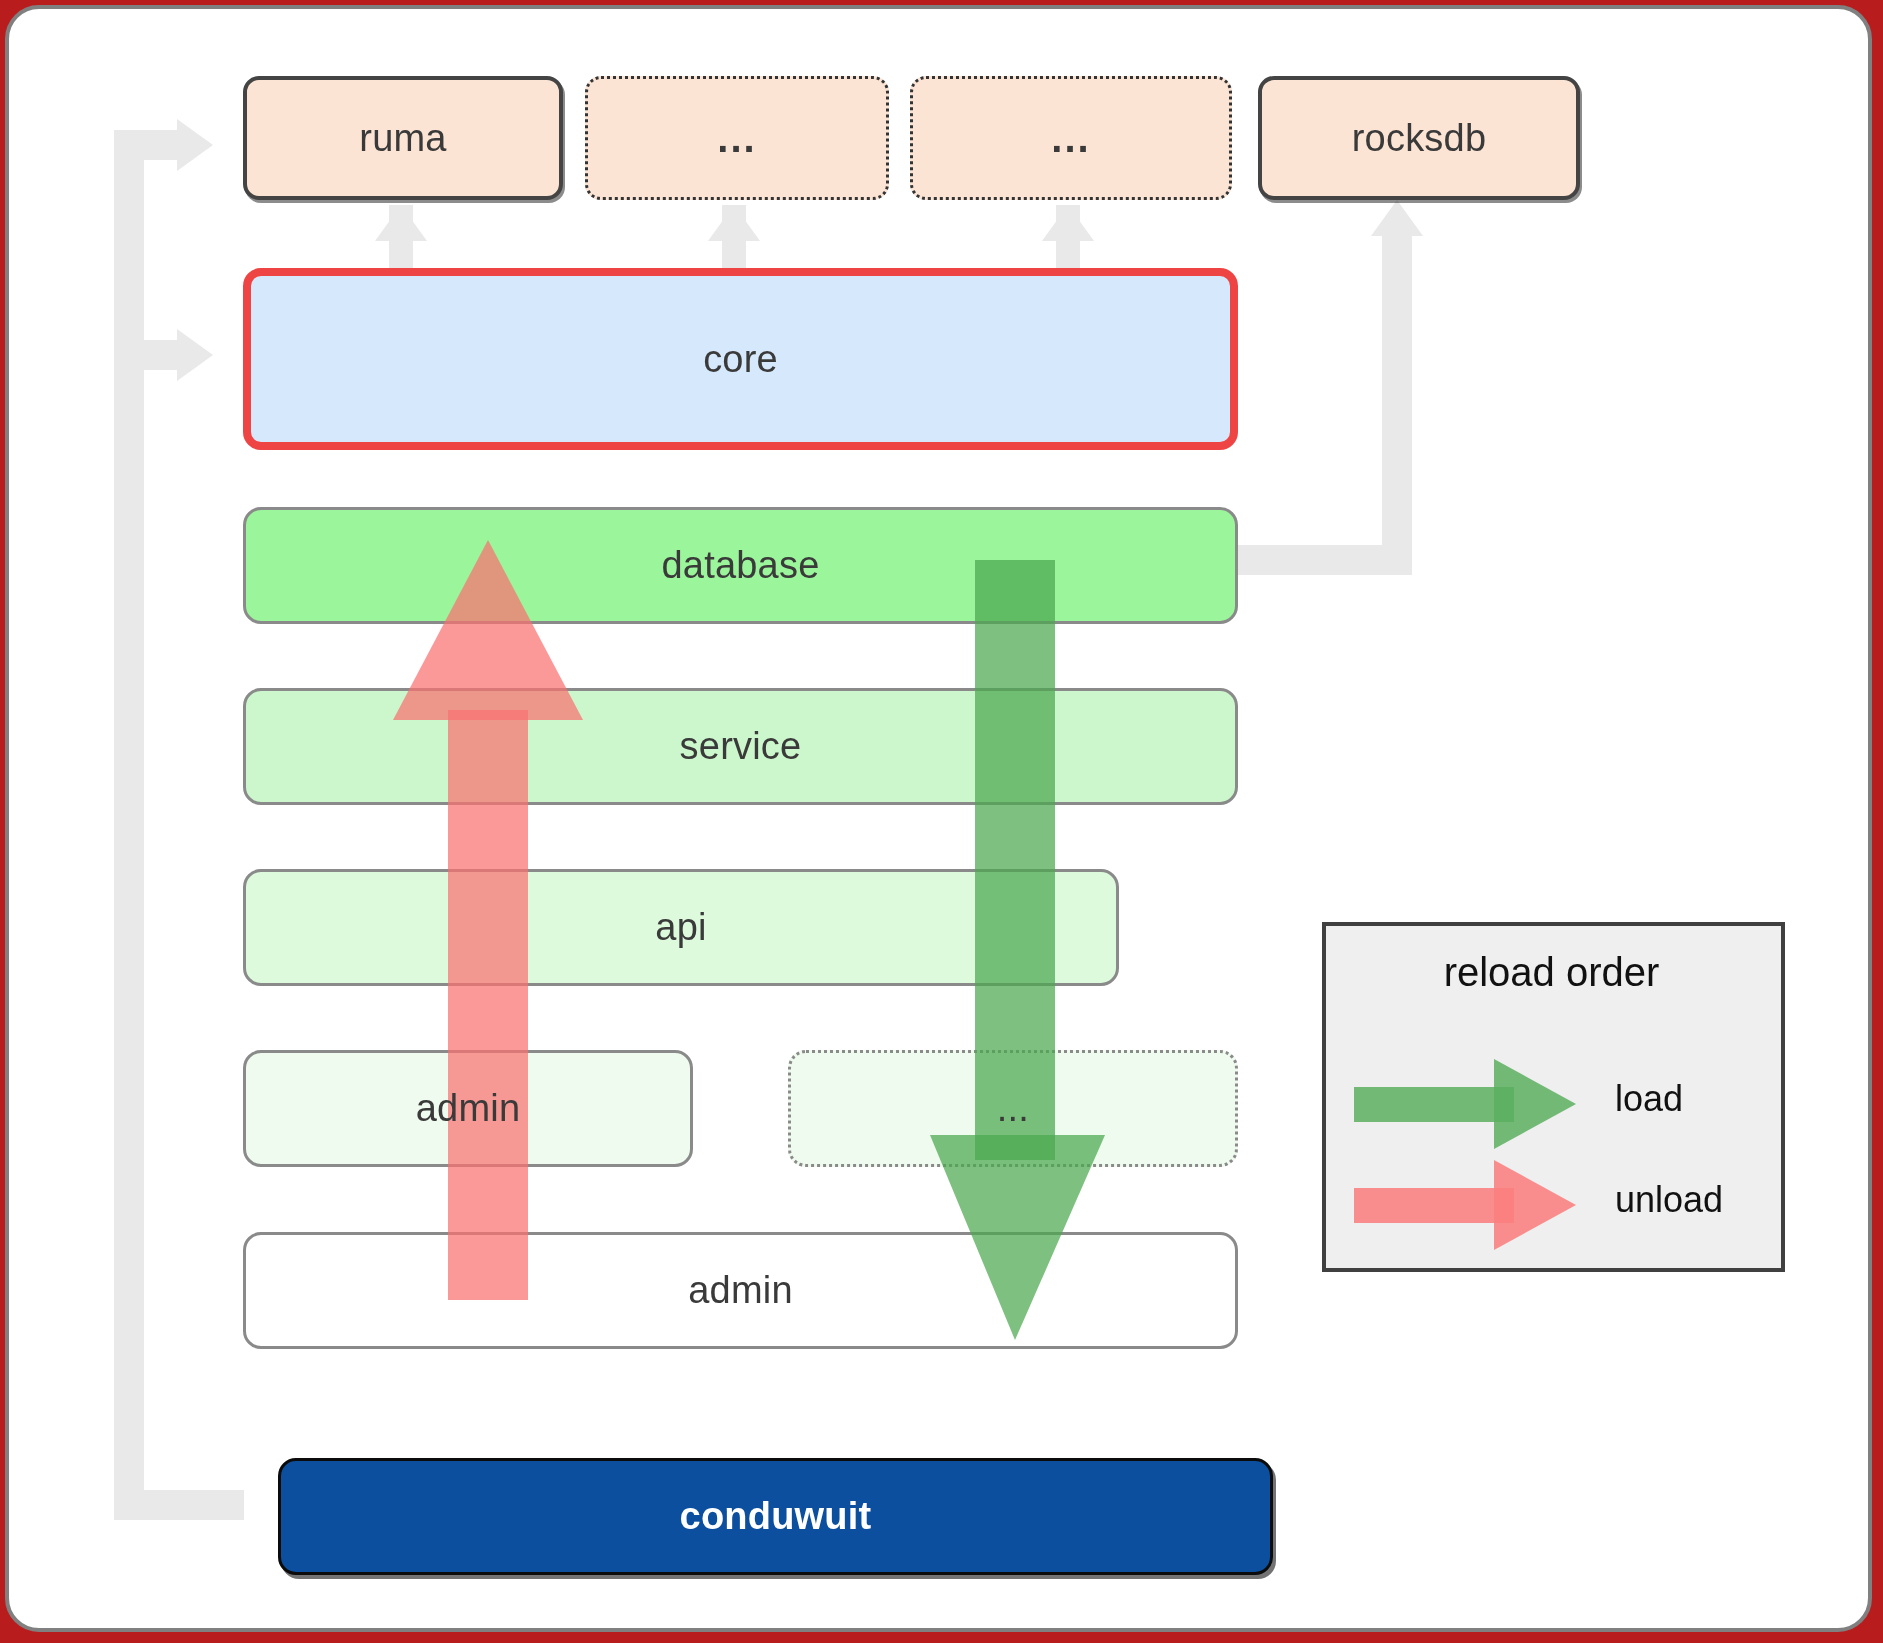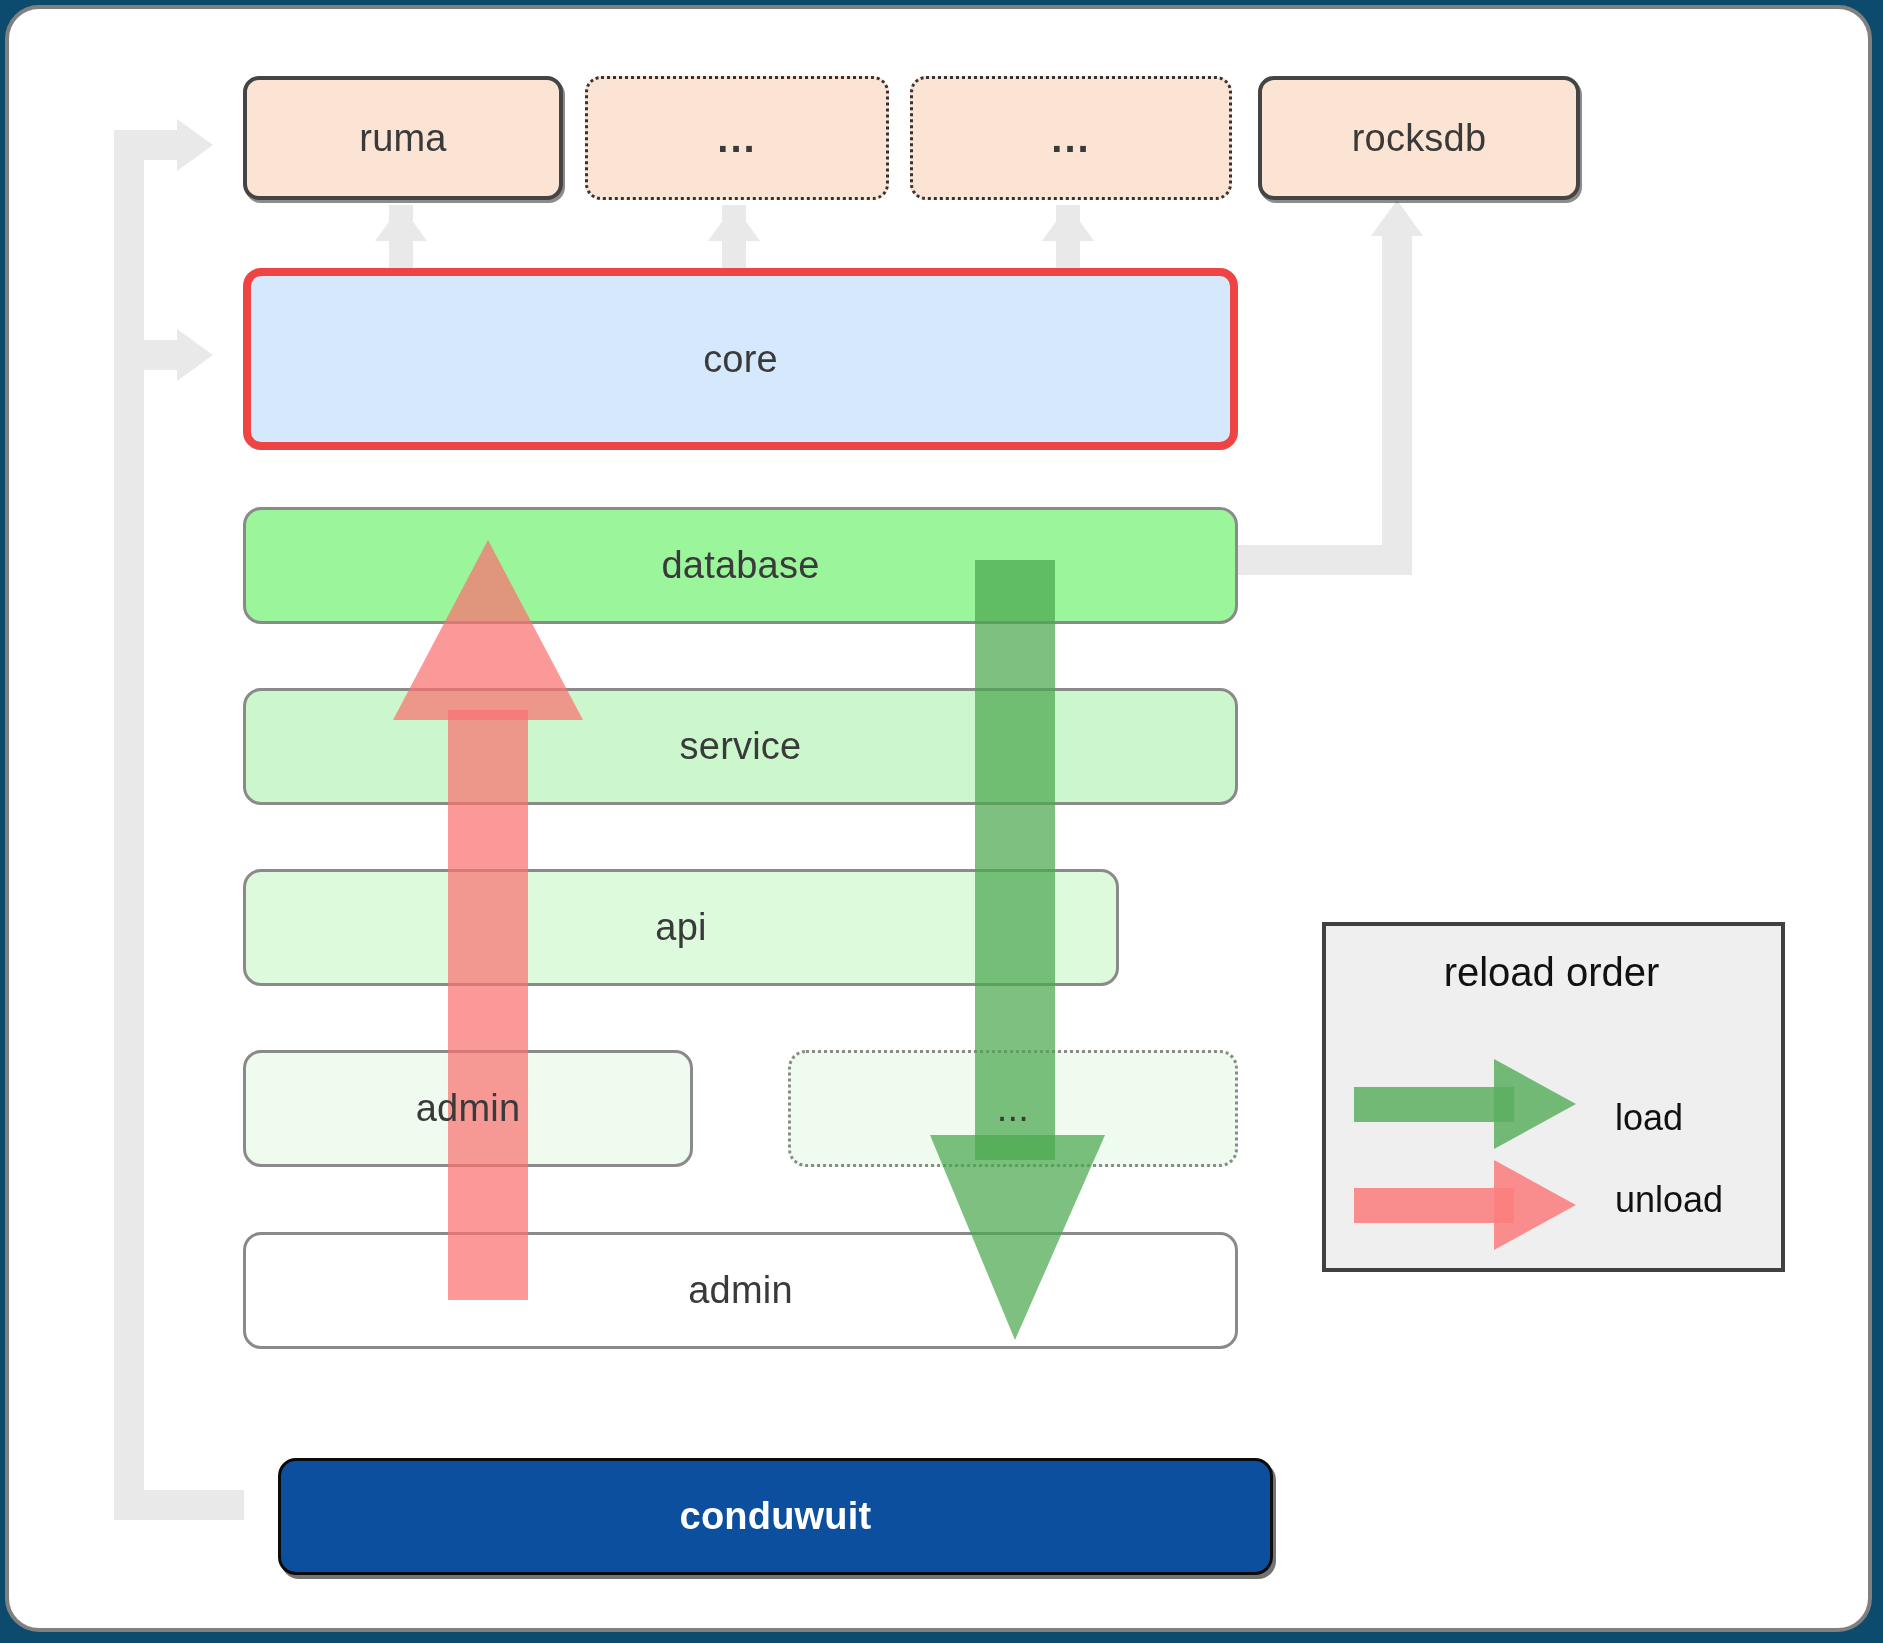--- a/index.html
+++ b/index.html
@@ -5,21 +5,21 @@
   html, body {
     margin: 0;
     padding: 0;
     background: #ffffff;
     font-family: "Liberation Sans", sans-serif;
   }
   #canvas {
     position: relative;
     width: 1883px;
     height: 1643px;
-    background: #0c4a6e;
+    background: #b91c1c;
     overflow: hidden;
   }
   .outer-frame {
     position: absolute;
     left: 5px;
     top: 5px;
     width: 1867px;
     height: 1627px;
     border: 4px solid #808080;
     border-radius: 34px;
@@ -218,21 +218,21 @@
 
   <div class="legend">
     <div class="legend-title">reload order</div>
 
     <svg class="legend-row-svg" width="230" height="90" style="left:28px; top:133px;" viewBox="0 0 230 90">
       <g fill="#5aaf5f" fill-opacity="0.85">
         <rect x="0" y="28" width="160" height="35"></rect>
         <polygon points="222,45 140,0 140,90"></polygon>
       </g>
     </svg>
-    <div class="legend-label" style="left:289px; top:152px;margin-top:19px;">load</div>
+    <div class="legend-label" style="left:289px; top:152px;">load</div>
 
     <svg class="legend-row-svg" width="230" height="90" style="left:28px; top:234px;" viewBox="0 0 230 90">
       <g fill="#fa8080" fill-opacity="0.88">
         <rect x="0" y="28" width="160" height="35"></rect>
         <polygon points="222,45 140,0 140,90"></polygon>
       </g>
     </svg>
     <div class="legend-label" style="left:289px; top:253px;">unload</div>
   </div>
 </div>

